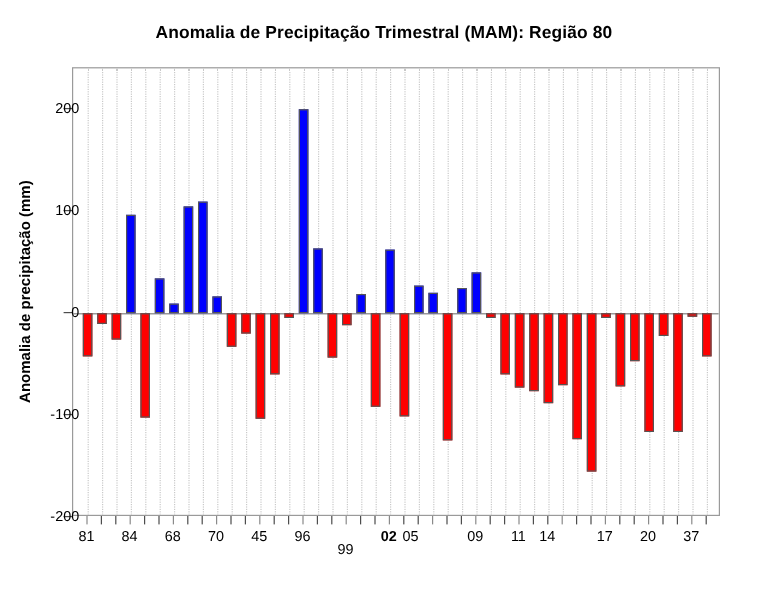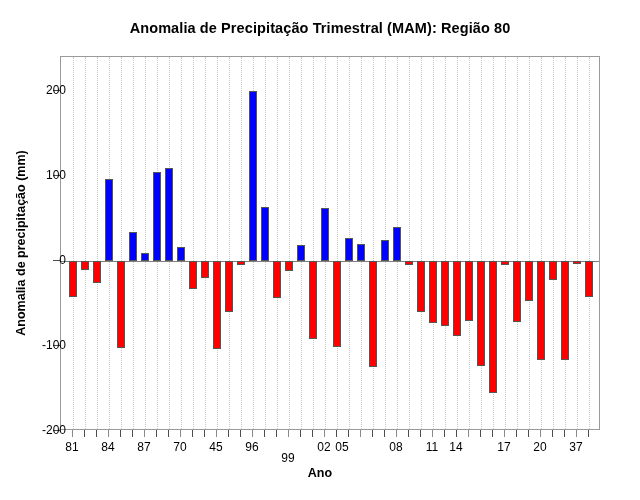--- a/index.html
+++ b/index.html
@@ -291,29 +291,28 @@
       <div class="xtick-mark major" style="left: 504px;"></div>
       <div class="xtick-mark" style="left: 516px;"></div>
       <div class="xtick-mark" style="left: 528px;"></div>
       <div class="xtick-mark major" style="left: 540px;"></div>
       <div class="xtick-mark" style="left: 552px;"></div>
       <div class="xtick-mark" style="left: 564px;"></div>
       <div class="xtick-mark major" style="left: 576px;"></div>
       <div class="xtick-mark" style="left: 588px;"></div>
       <div class="xtick-label" style="left: 72px;">81</div>
       <div class="xtick-label" style="left: 108px;">84</div>
-      <div class="xtick-label" style="left: 144px;">87</div>
+      <div class="xtick-label" style="left: 144px;">68</div>
       <div class="xtick-label" style="left: 180px;">70</div>
       <div class="xtick-label" style="left: 216px;">45</div>
       <div class="xtick-label" style="left: 252px;">96</div>
       <div class="xtick-label" style="left: 288px; margin-top: 11px;">99</div>
-      <div class="xtick-label" style="left: 324px;">02</div>
+      <div class="xtick-label" style="left: 324px; font-weight: bold;">02</div>
       <div class="xtick-label" style="left: 342px;">05</div>
-      <div class="xtick-label" style="left: 396px;">08</div>
+      <div class="xtick-label" style="left: 396px;">09</div>
       <div class="xtick-label" style="left: 432px;">11</div>
       <div class="xtick-label" style="left: 456px;">14</div>
       <div class="xtick-label" style="left: 504px;">17</div>
       <div class="xtick-label" style="left: 540px;">20</div>
       <div class="xtick-label" style="left: 576px;">37</div>
     </div>
-  <div id="x-axis-label">Ano</div>
 
 </div>
 
 </body></html>

